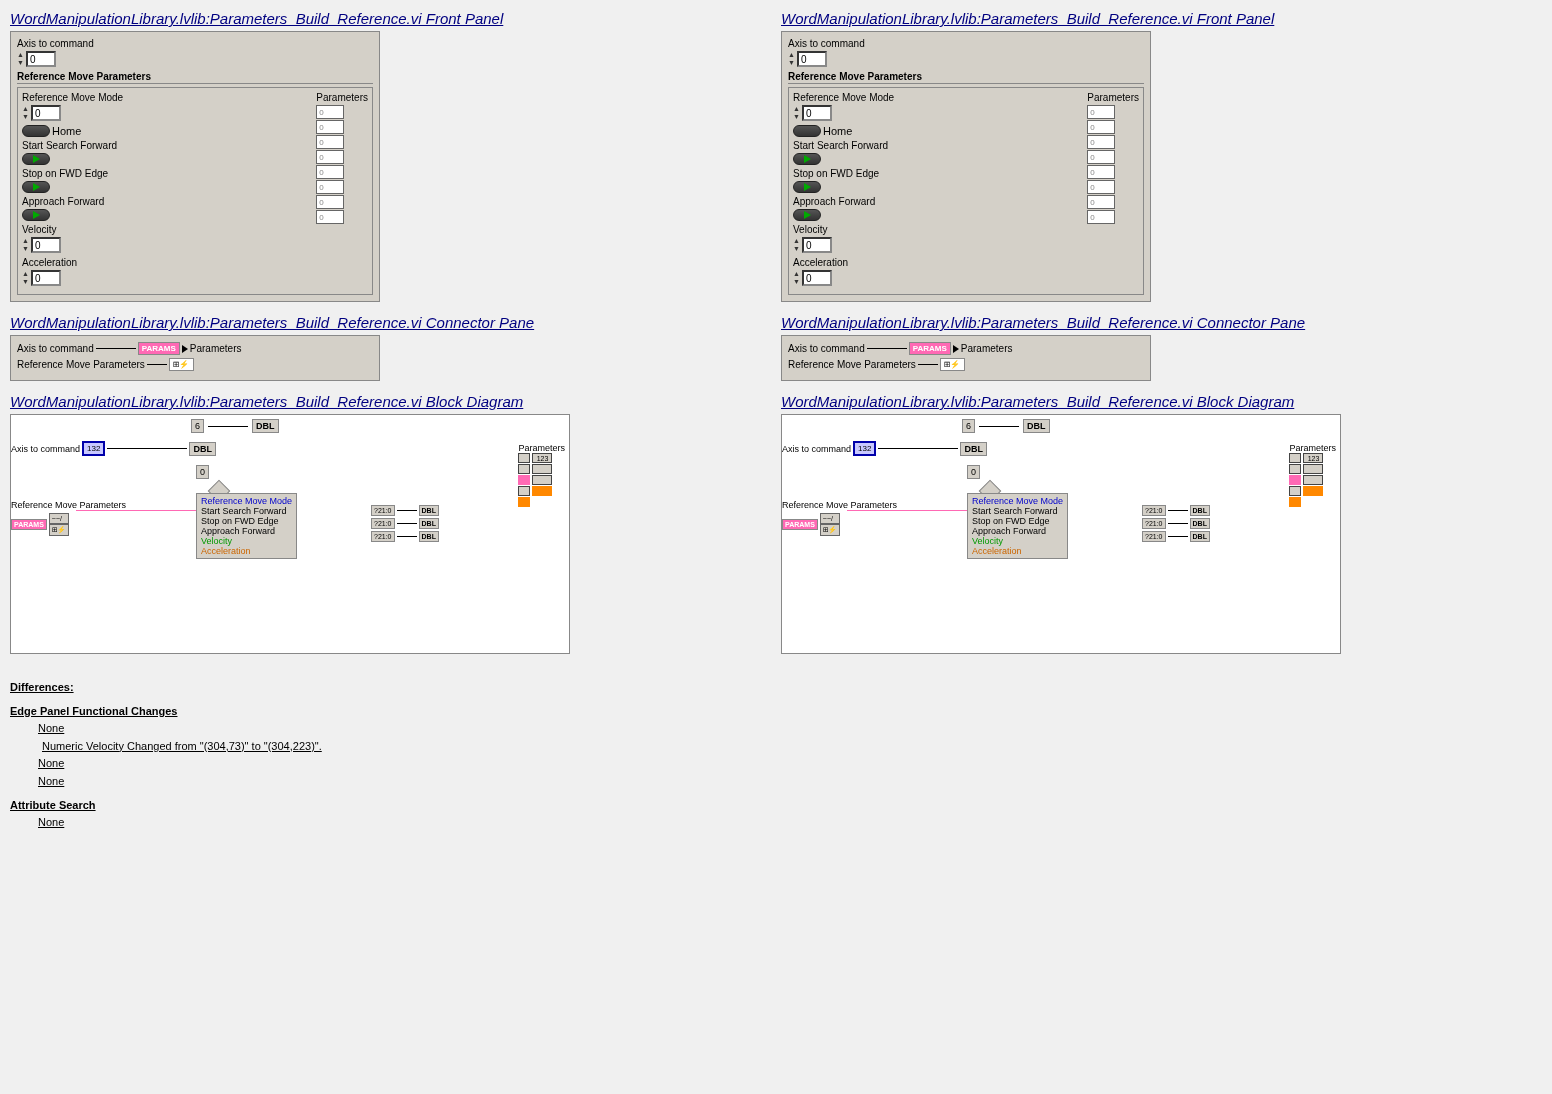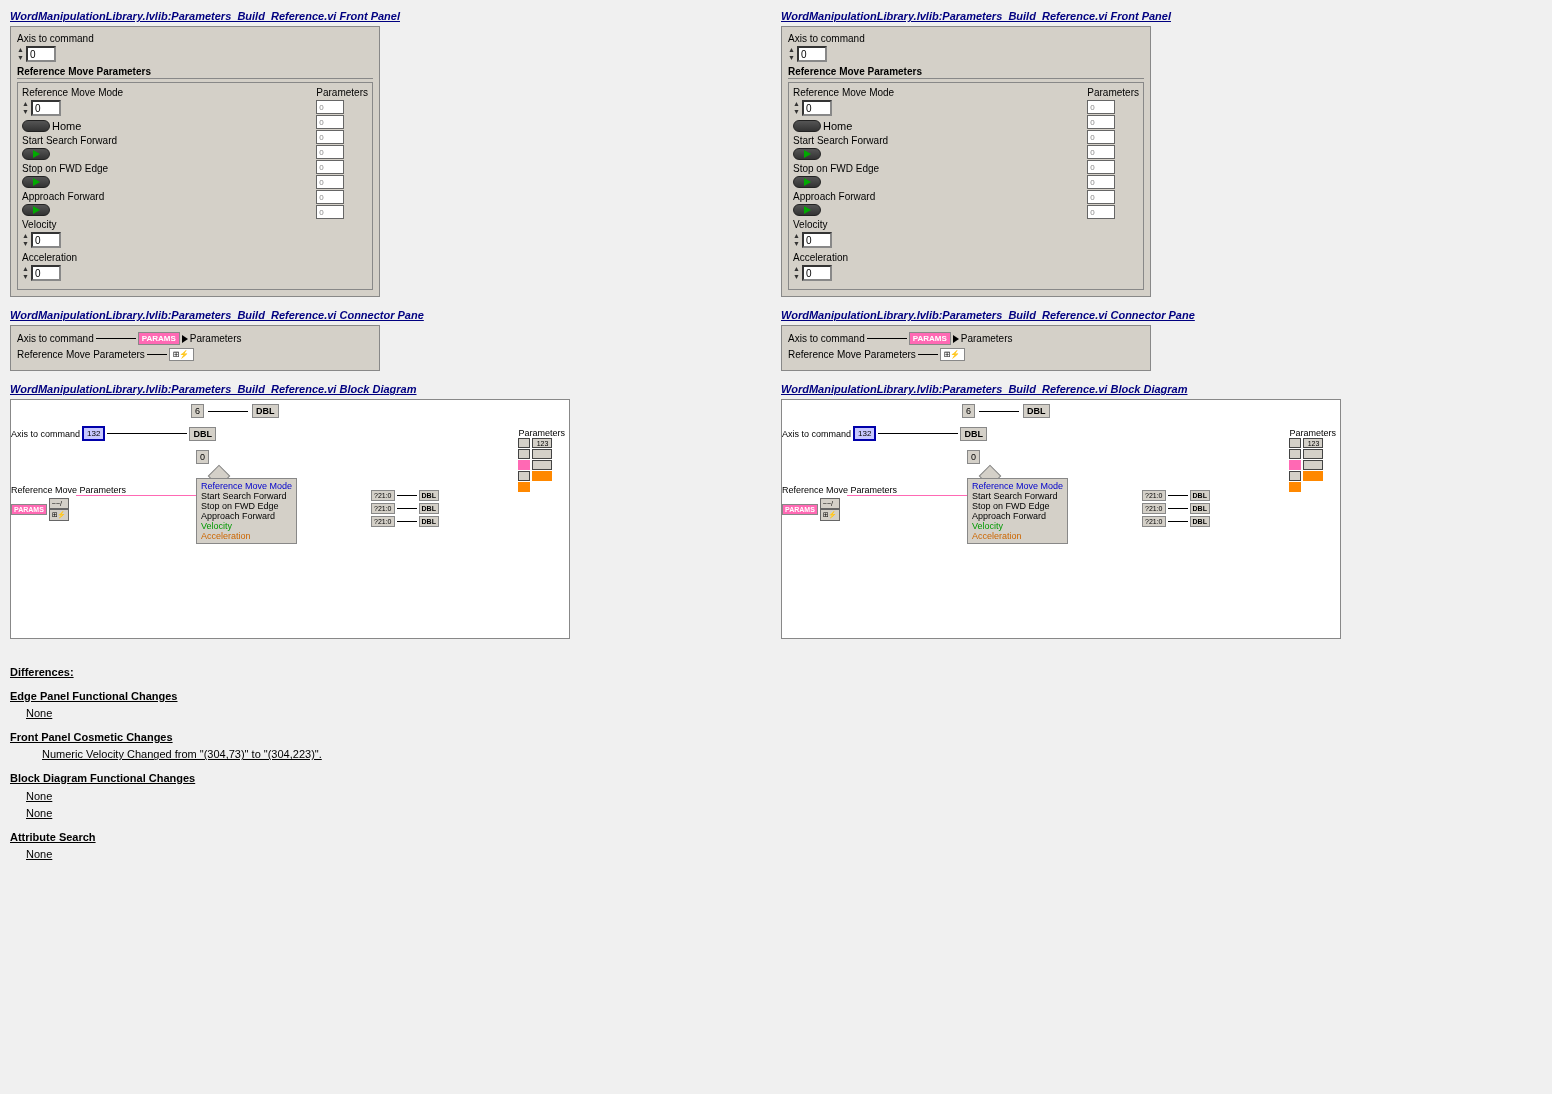--- a/index.html
+++ b/index.html
@@ -18,26 +18,25 @@
       grid-template-columns: 1fr 1fr;
       gap: 10px;
     }
 
     .panel-section {
       background: #f0f0f0;
     }
 
     .panel-title {
       font-style: italic;
-      font-size: 11px;
+      font-size: 15px;
       color: #000080;
       text-decoration: underline;
       margin-bottom: 4px;
       display: block;
-      font-weight: bold;
     }
 
     .vi-panel {
       border: 1px solid #888;
       background: #d4d0c8;
       padding: 6px;
       min-width: 320px;
       max-width: 370px;
     }
 
@@ -218,21 +217,21 @@
       font-weight: bold;
       margin-bottom: 2px;
     }
 
     .diff-sub {
       font-weight: bold;
       margin-top: 6px;
     }
 
     .diff-item {
-      margin-left: 16px;
+      margin-left: 28px;
     }
 
     .diff-sub-item {
       margin-left: 32px;
     }
 
     
     .small-param-boxes {
       display: flex;
       flex-direction: column;
@@ -641,22 +640,20 @@
         </div>
       </div>
     </div>
 
   </div>
 
   <div class="differences-section">
     <div class="diff-heading">Differences:</div>
     <div class="diff-sub">Edge Panel Functional Changes</div>
     <div class="diff-item">None</div>
-    <div class="diff-sub">Front Panel Cosmetic Changes</div>
     <div class="diff-sub-item">Numeric Velocity Changed from "(304,73)" to "(304,223)".</div>
-    <div class="diff-sub">Block Diagram Functional Changes</div>
     <div class="diff-item">None</div>
     <div class="diff-item">None</div>
     <div class="diff-sub">Attribute Search</div>
     <div class="diff-item">None</div>
   </div>
 
 </div>
 
 </body></html>

